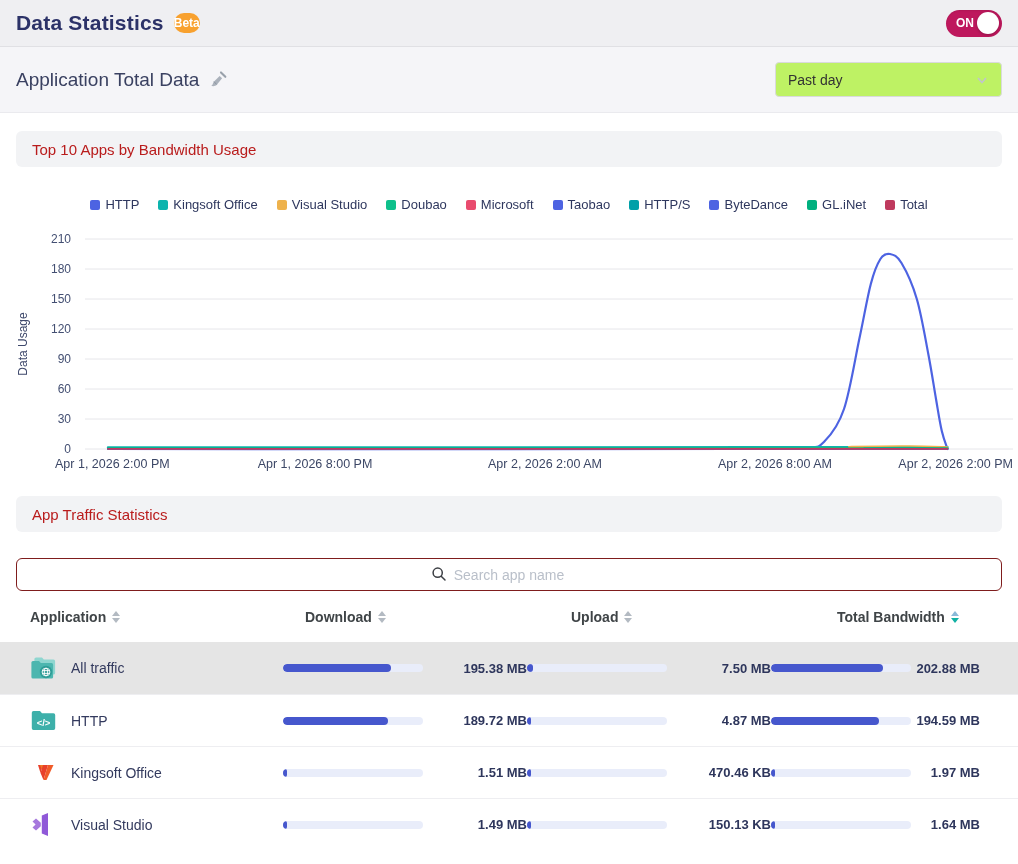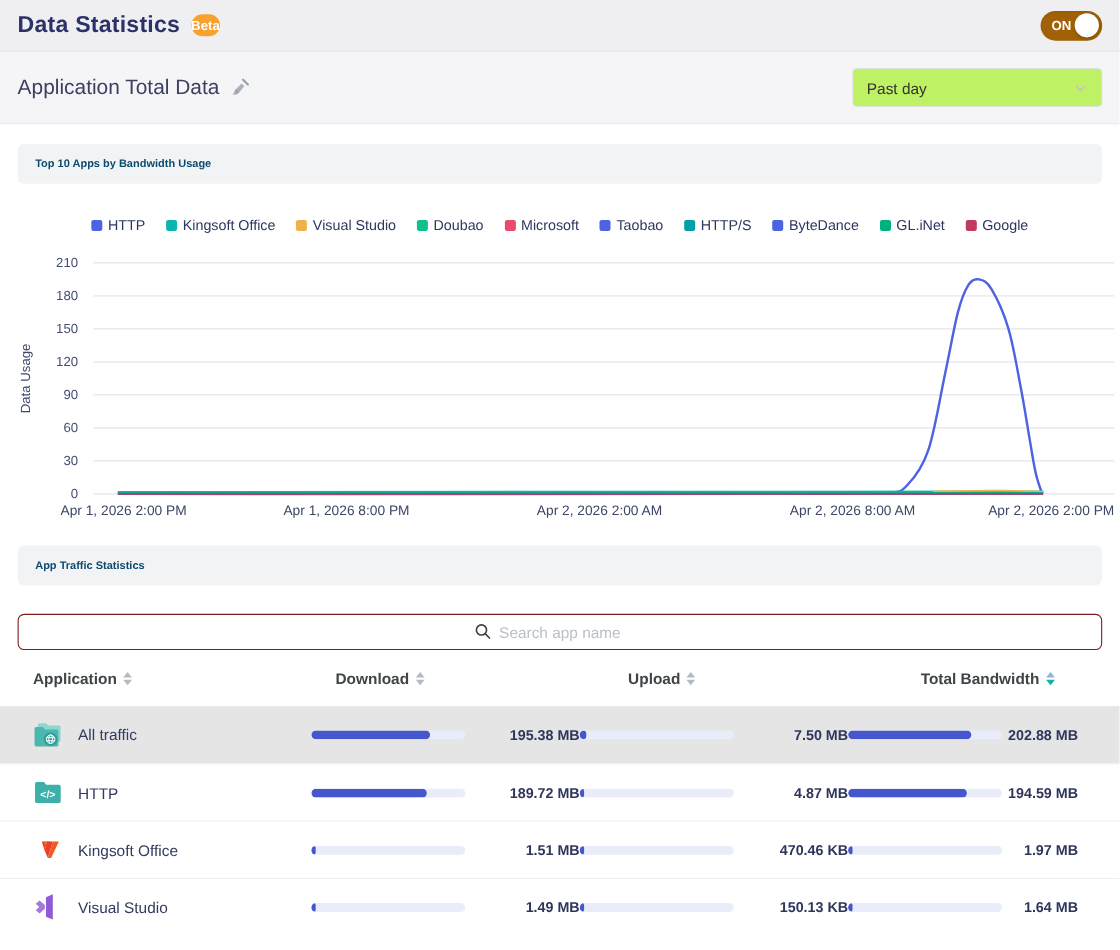--- a/index.html
+++ b/index.html
@@ -6,41 +6,41 @@
   html,body { background:#ffffff; }
   body { font-family:"Liberation Sans", sans-serif; }
   .page { width:1018px; height:864px; overflow:hidden; background:#fff; position:relative; }
 
   
   .topbar { height:47px; background:#efeff2; border-bottom:1px solid #e0e0e4;
             display:flex; align-items:center; padding:0 16px; }
   .page-title { font-size:21px; font-weight:bold; color:#2c3268; letter-spacing:.2px; }
   .beta-badge { margin-left:10px; background:#f8a12f; color:#fff; font-size:12px; font-weight:bold;
                 padding:3px 0; border-radius:11px; }
-  .toggle { margin-left:auto; width:56px; height:27px; border-radius:14px; background:#a16207;
+  .toggle { margin-left:auto; width:56px; height:27px; border-radius:14px; background:#be185d;
             position:relative; cursor:pointer; box-shadow:inset 0 1px 2px rgba(0,0,0,.08); }
   .toggle-label { position:absolute; left:10px; top:6px; color:#fff; font-size:12px; font-weight:bold; }
   .toggle-knob { position:absolute; right:3px; top:2.5px; width:22px; height:22px; border-radius:50%;
                  background:#fff; box-shadow:0 1px 3px rgba(0,0,0,.25); }
 
   
   .subbar { height:66px; background:#f5f5f8; border-bottom:1px solid #eaeaee;
             display:flex; align-items:center; padding:0 16px; }
   .sub-title { font-size:19px; color:#3a4161; }
   .clean-btn { margin-left:10px; display:inline-flex; cursor:pointer; }
   .period-select { margin-left:auto; width:227px; height:35px; background:#bef264; border:1px solid #d9dadc;
                    border-radius:4px; display:flex; align-items:center; padding:0 12px; cursor:pointer; }
   .period-select .val { font-size:14px; color:#333; }
   .period-select .chev { margin-left:auto; display:flex; }
 
   
   .section-bar { margin:18px 16px 0 16px; height:36px; background:#f2f3f5; border-radius:6px;
                  display:flex; align-items:center; padding:0 16px; }
   .section-bar.second { margin-top:20px; }
-  .section-title { font-size:10px; font-weight:bold; color:#0c4a6e; }
+  .section-title { font-size:15px; font-weight:normal; color:#b91c1c; }
 
   
   .legend { display:flex; justify-content:center; align-items:center; gap:19px; margin-top:30px;
             font-size:13px; color:#2e375e; flex-wrap:nowrap; }
   .legend-item { display:flex; align-items:center; gap:5px; cursor:pointer; white-space:nowrap; }
   .legend-swatch { width:10px; height:10px; border-radius:2px; display:inline-block; }
 
   
   .chart-wrap { margin-top:12px; position:relative; }
   .chart-wrap svg { display:block; }
@@ -150,21 +150,21 @@
       <span class="legend-item">
         <span class="legend-swatch" style="background: rgb(77, 99, 226);"></span>
         <span>ByteDance</span>
       </span>
       <span class="legend-item">
         <span class="legend-swatch" style="background: rgb(0, 176, 127);"></span>
         <span>GL.iNet</span>
       </span>
       <span class="legend-item">
         <span class="legend-swatch" style="background: rgb(191, 58, 94);"></span>
-        <span>Google</span>
+        <span>Total</span>
       </span>
     </div>
 
   <div class="chart-wrap">
     <svg id="chart-svg" width="1018" height="252">
         <line x1="85" y1="225" x2="1013" y2="225" stroke="#e6e6ea" stroke-width="1"></line>
         <text class="ytick" x="71" y="229" text-anchor="end">0</text>
         <line x1="85" y1="195" x2="1013" y2="195" stroke="#e6e6ea" stroke-width="1"></line>
         <text class="ytick" x="71" y="199" text-anchor="end">30</text>
         <line x1="85" y1="165" x2="1013" y2="165" stroke="#e6e6ea" stroke-width="1"></line>

